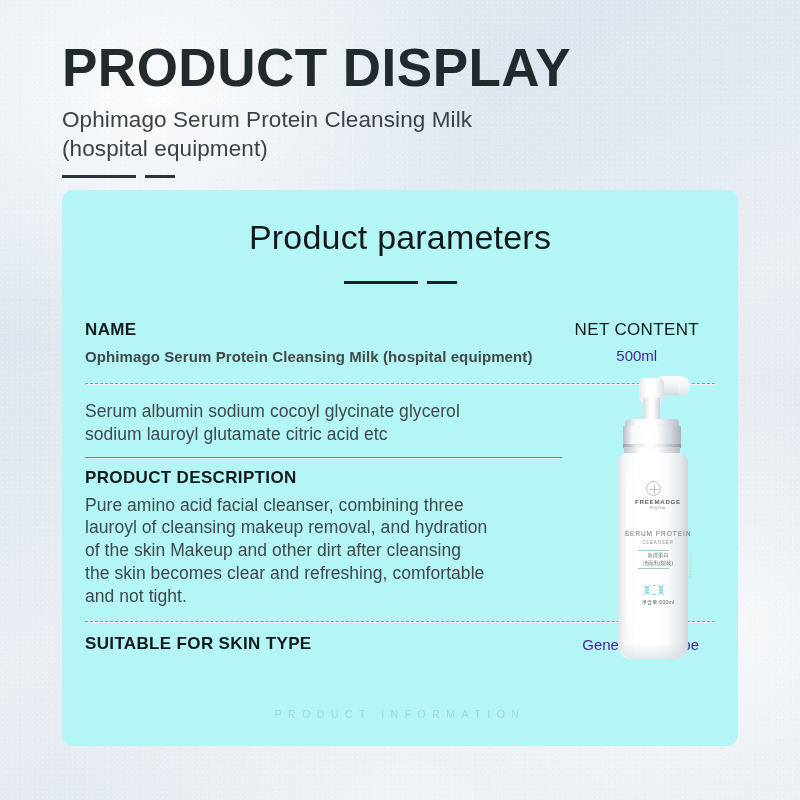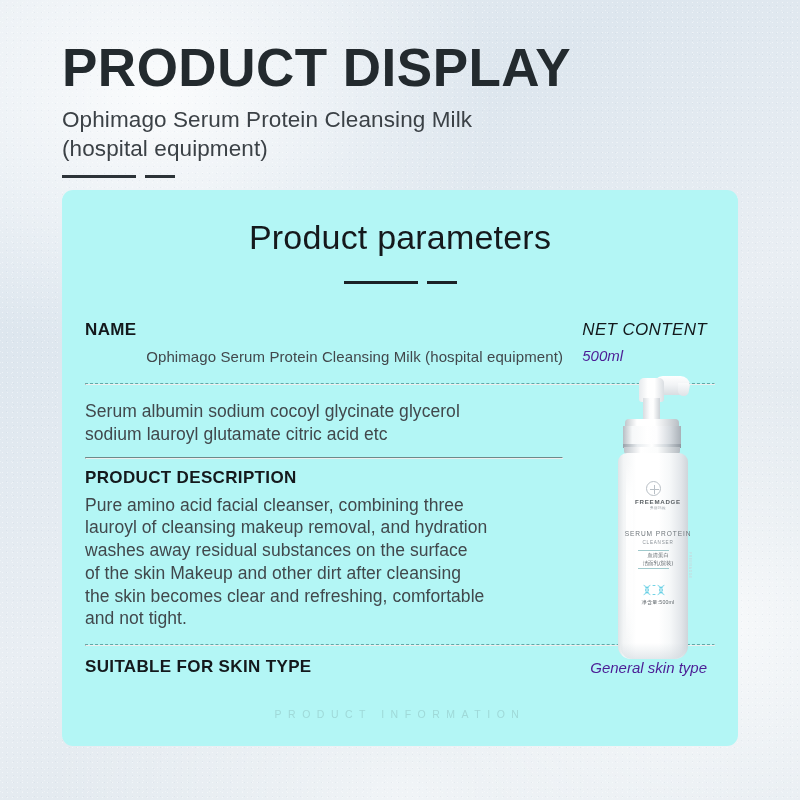--- a/index.html
+++ b/index.html
@@ -75,33 +75,32 @@
   .sep-solid {
     border-top:1px solid #6d8a8a;
     width:478px;
   }
 
   .field-label {
     font-size:17px; font-weight:700; color:#14191c;
     letter-spacing:.35px;
   }
   .field-value {
-    font-size:15px; font-weight:400; color:#42484c;
+    font-size:15px; font-weight:700; color:#42484c;
     letter-spacing:.1px;
-    text-align:right;
   }
   .desc {
     font-size:17.5px; color:#41484c; line-height:1.30; letter-spacing:.05px;
   }
   .ingr {
     font-size:17.5px; color:#41484c; line-height:1.30; letter-spacing:.05px;
   }
 
   
-  .right-cell { position:absolute; right:8px; text-align:left;font-style:italic; }
+  .right-cell { position:absolute; right:16px; text-align:center; }
   .right-label { font-size:17px; color:#14191c; letter-spacing:.35px; }
   .right-value { font-size:15px; color:#4c1d95; margin-top:7px; }
 
   
   #row-name      { position:relative; padding-top:12px; }
   #row-ingr      { padding-top:9px; }
   #row-desc      { padding-top:9px; }
   #row-skin      { position:relative; padding-top:11px; }
 
   
@@ -269,21 +268,20 @@
           <hr class="sep-solid" style="margin-top:11px">
         </div>
       </div>
 
       <div id="row-desc">
         <div class="text-col">
           <div class="field-label">PRODUCT DESCRIPTION</div>
           <div class="desc" style="margin-top:6px">
             <div>Pure amino acid facial cleanser, combining three</div>
             <div>lauroyl of cleansing makeup removal, and hydration</div>
-            <div>washes away residual substances on the surface</div>
             <div>of the skin Makeup and other dirt after cleansing</div>
             <div>the skin becomes clear and refreshing, comfortable</div>
             <div>and not tight.</div>
           </div>
         </div>
       </div>
 
       <hr class="sep-dashed" style="margin-top:14px">
 
       <div id="row-skin">

